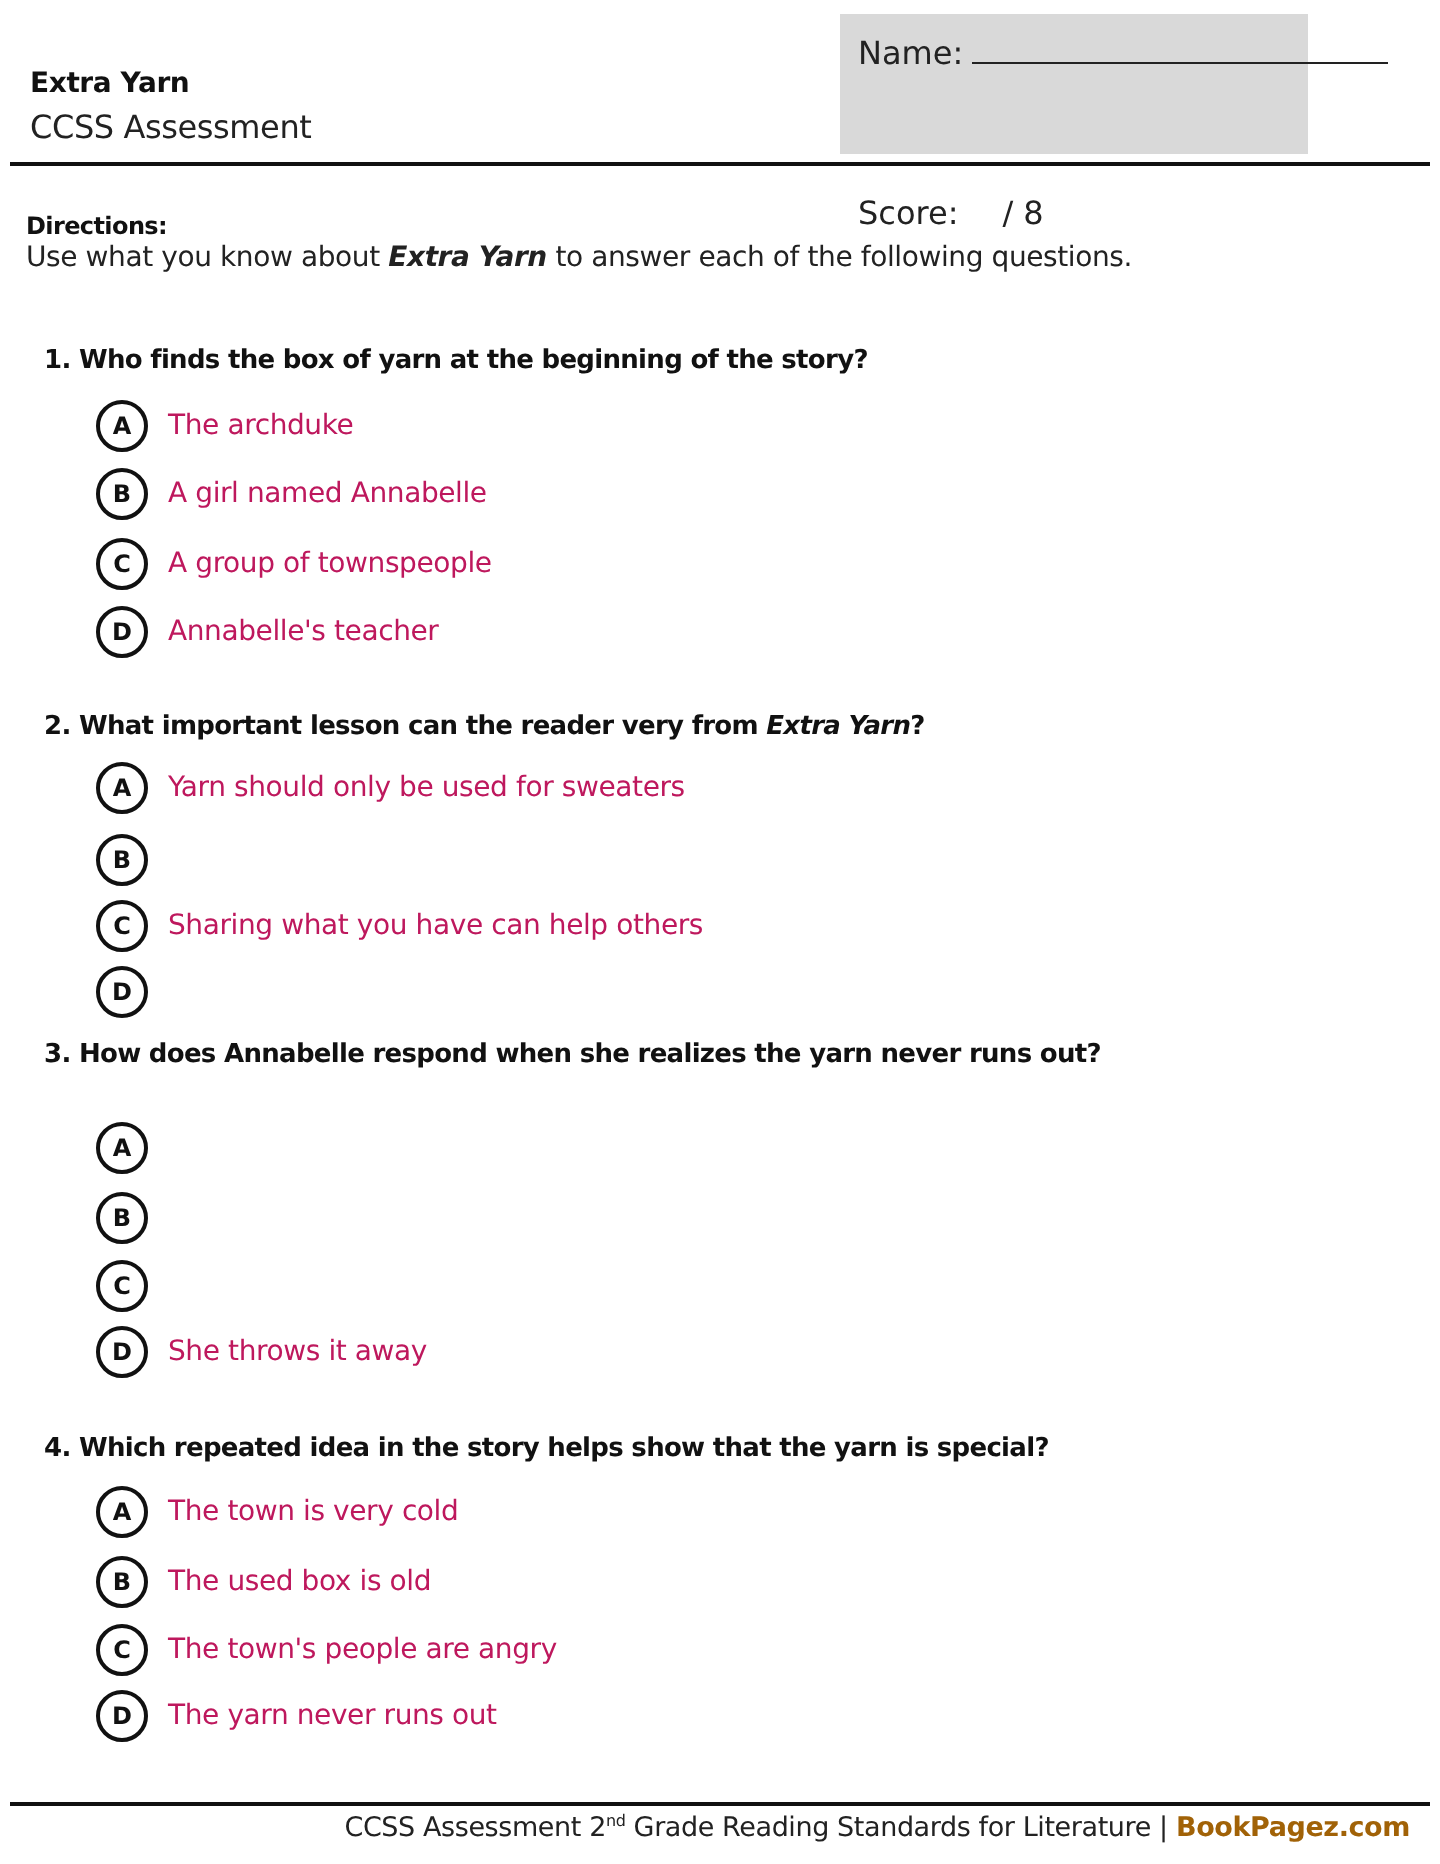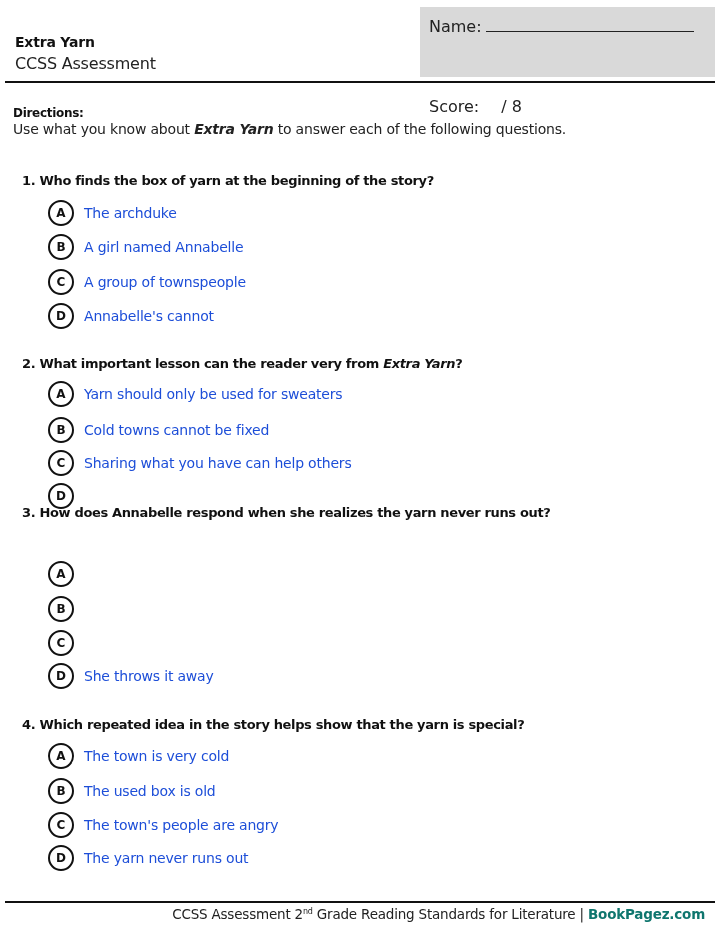--- a/index.html
+++ b/index.html
@@ -3,44 +3,44 @@
   <meta charset="utf-8">
   <style>
     html, body { margin: 0; padding: 0; background: #ffffff; }
     body {
       width: 720px; height: 932px; position: relative; overflow: hidden;
       font-family: "DejaVu Sans", sans-serif; color: #111;
     }
     .title { position: absolute; left: 15px; top: 34px; font-size: 14px; font-weight: bold; letter-spacing: -0.2px; }
     .subtitle { position: absolute; left: 15px; top: 54px; font-size: 16px; color: #222; letter-spacing: -0.2px; }
     .info-box {
-      position: absolute; left: 420px; top: 7px; width: 295px; height: 70px;
+      position: absolute; left: 420px; top: 7px; width: 234px; height: 70px;
       background: #d9d9d9;
     }
     .name-line { position: absolute; left: 9px; top: 10px; font-size: 16px; color: #222; white-space: nowrap; }
     .name-line .blank { display: inline-block; width: 208px; border-bottom: 1.5px solid #222; height: 14px; vertical-align: baseline; margin-left: 4px; }
     .score-line { position: absolute; left: 9px; top: 45px; font-size: 16px; color: #222; white-space: nowrap; margin-top: 45px; }
     .score-line .outof { margin-left: 22px; }
     .rule-top { position: absolute; left: 5px; top: 81px; width: 710px; height: 0; border-top: 2px solid #111; }
     .dir-label { position: absolute; left: 13px; top: 106px; font-size: 12px; font-weight: bold; letter-spacing: -0.3px; }
     .dir-text { position: absolute; left: 13px; top: 121px; font-size: 14px; color: #222; letter-spacing: -0.2px; white-space: nowrap; }
     .dir-text b { font-style: italic; }
     .question { position: absolute; left: 22px; font-size: 13px; font-weight: bold; letter-spacing: -0.35px; white-space: nowrap; }
     .question i { font-style: italic; }
     .option { position: absolute; left: 48px; height: 30px; display: flex; align-items: center; white-space: nowrap; }
     .bubble {
       width: 26px; height: 26px; border: 2px solid #111; border-radius: 50%;
       display: flex; align-items: center; justify-content: center;
       font-size: 12px; font-weight: bold; box-sizing: border-box; background: #fff;
     }
-    .opt-text { margin-left: 10px; font-size: 14px; color: #1d4ed8; letter-spacing: -0.2px; }
+    .opt-text { margin-left: 10px; font-size: 14px; color: #be185d; letter-spacing: -0.2px; }
     .rule-bottom { position: absolute; left: 5px; top: 901px; width: 710px; border-top: 2px solid #111; }
     .footer { position: absolute; right: 15px; top: 906px; font-size: 13.5px; color: #222; white-space: nowrap; letter-spacing: -0.2px; }
     .footer sup { font-size: 8px; vertical-align: 5px; }
-    .footer b { color: #0f766e; }
+    .footer b { color: #a16207; }
   </style>
 </head>
 <body>
 
 <div>
   <div class="title">Extra Yarn</div>
   <div class="subtitle">CCSS Assessment</div>
   <div class="info-box">
     <div class="name-line">
       <span>Name:</span><span class="blank"></span>
@@ -63,41 +63,40 @@
 <div class="option" style="top:232px;">
     <span class="bubble">B</span>
     <span class="opt-text">A girl named Annabelle</span>
   </div>
 <div class="option" style="top:267px;">
     <span class="bubble">C</span>
     <span class="opt-text">A group of townspeople</span>
   </div>
 <div class="option" style="top:301px;">
     <span class="bubble">D</span>
-    <span class="opt-text">Annabelle's cannot</span>
+    <span class="opt-text">Annabelle's teacher</span>
   </div>
 
 <div class="question" style="top:356px;"><span>2.</span> <span>What important lesson can the reader very from </span><i>Extra Yarn</i><span>?</span></div>
 <div class="option" style="top:379px;">
     <span class="bubble">A</span>
     <span class="opt-text">Yarn should only be used for sweaters</span>
   </div>
 <div class="option" style="top:415px;">
     <span class="bubble">B</span>
-    <span class="opt-text">Cold towns cannot be fixed</span>
   </div>
 <div class="option" style="top:448px;">
     <span class="bubble">C</span>
     <span class="opt-text">Sharing what you have can help others</span>
   </div>
 <div class="option" style="top:481px;">
     <span class="bubble">D</span>
   </div>
 
-<div class="question" style="top:505px;"><span>3.</span> <span>How does Annabelle respond when she realizes the yarn never runs out?</span></div>
+<div class="question" style="top:520px;"><span>3.</span> <span>How does Annabelle respond when she realizes the yarn never runs out?</span></div>
 <div class="option" style="top:559px;">
     <span class="bubble">A</span>
   </div>
 <div class="option" style="top:594px;">
     <span class="bubble">B</span>
   </div>
 <div class="option" style="top:628px;">
     <span class="bubble">C</span>
   </div>
 <div class="option" style="top:661px;">

